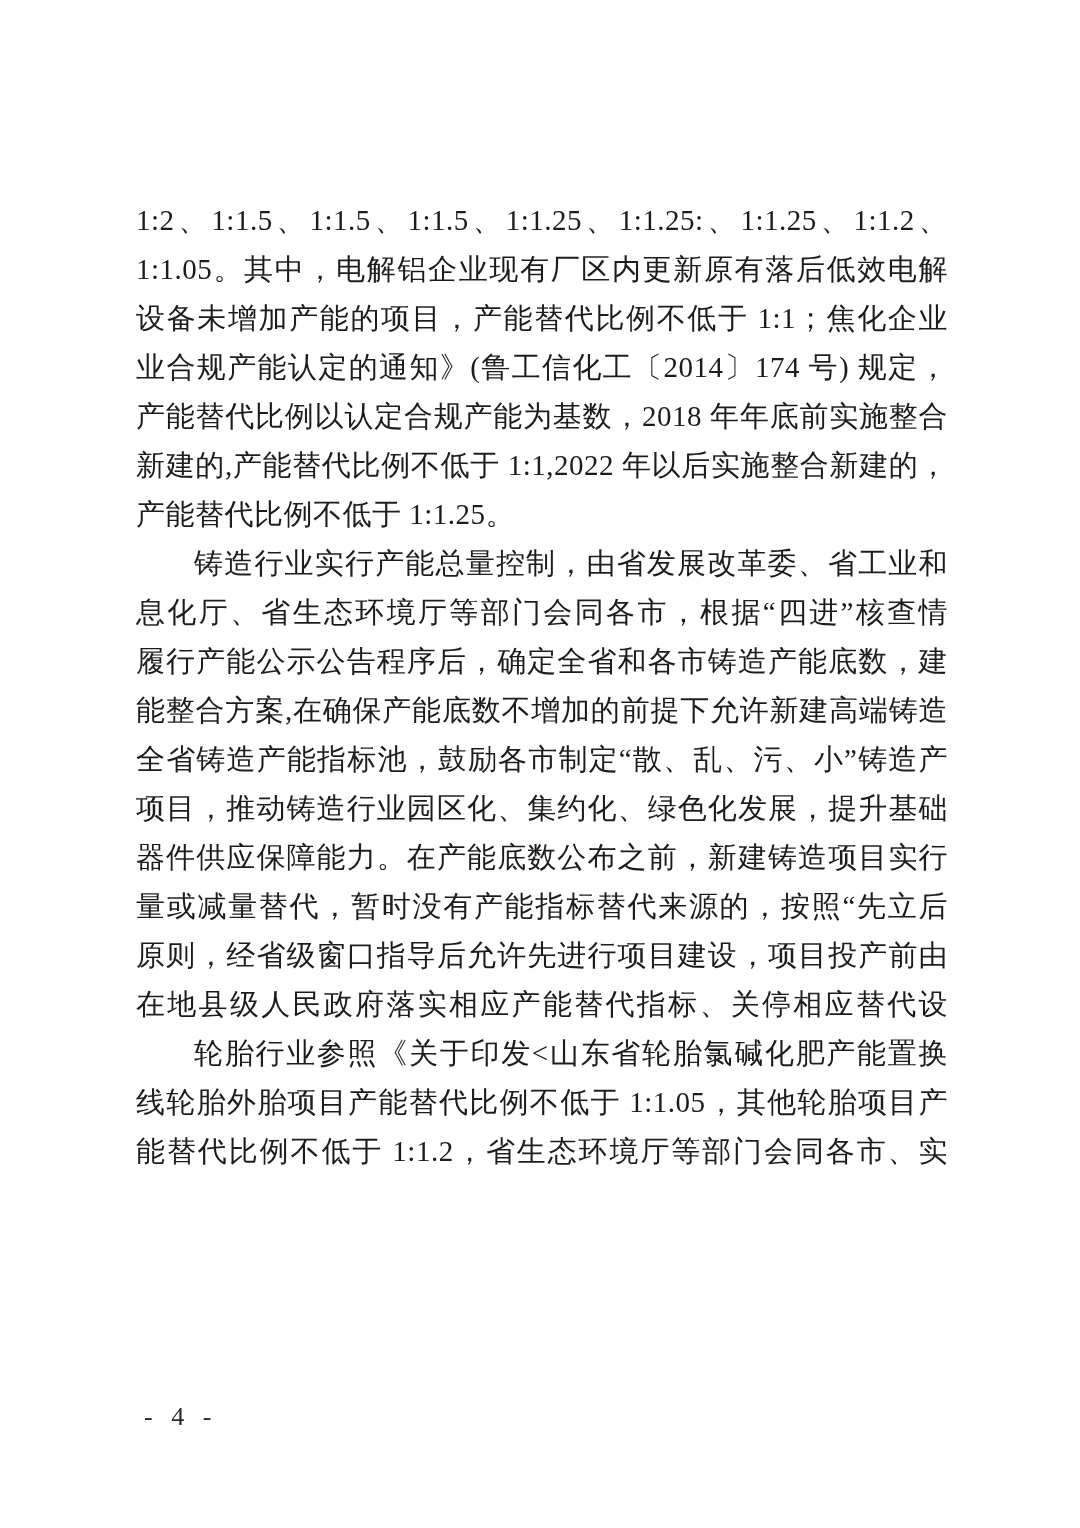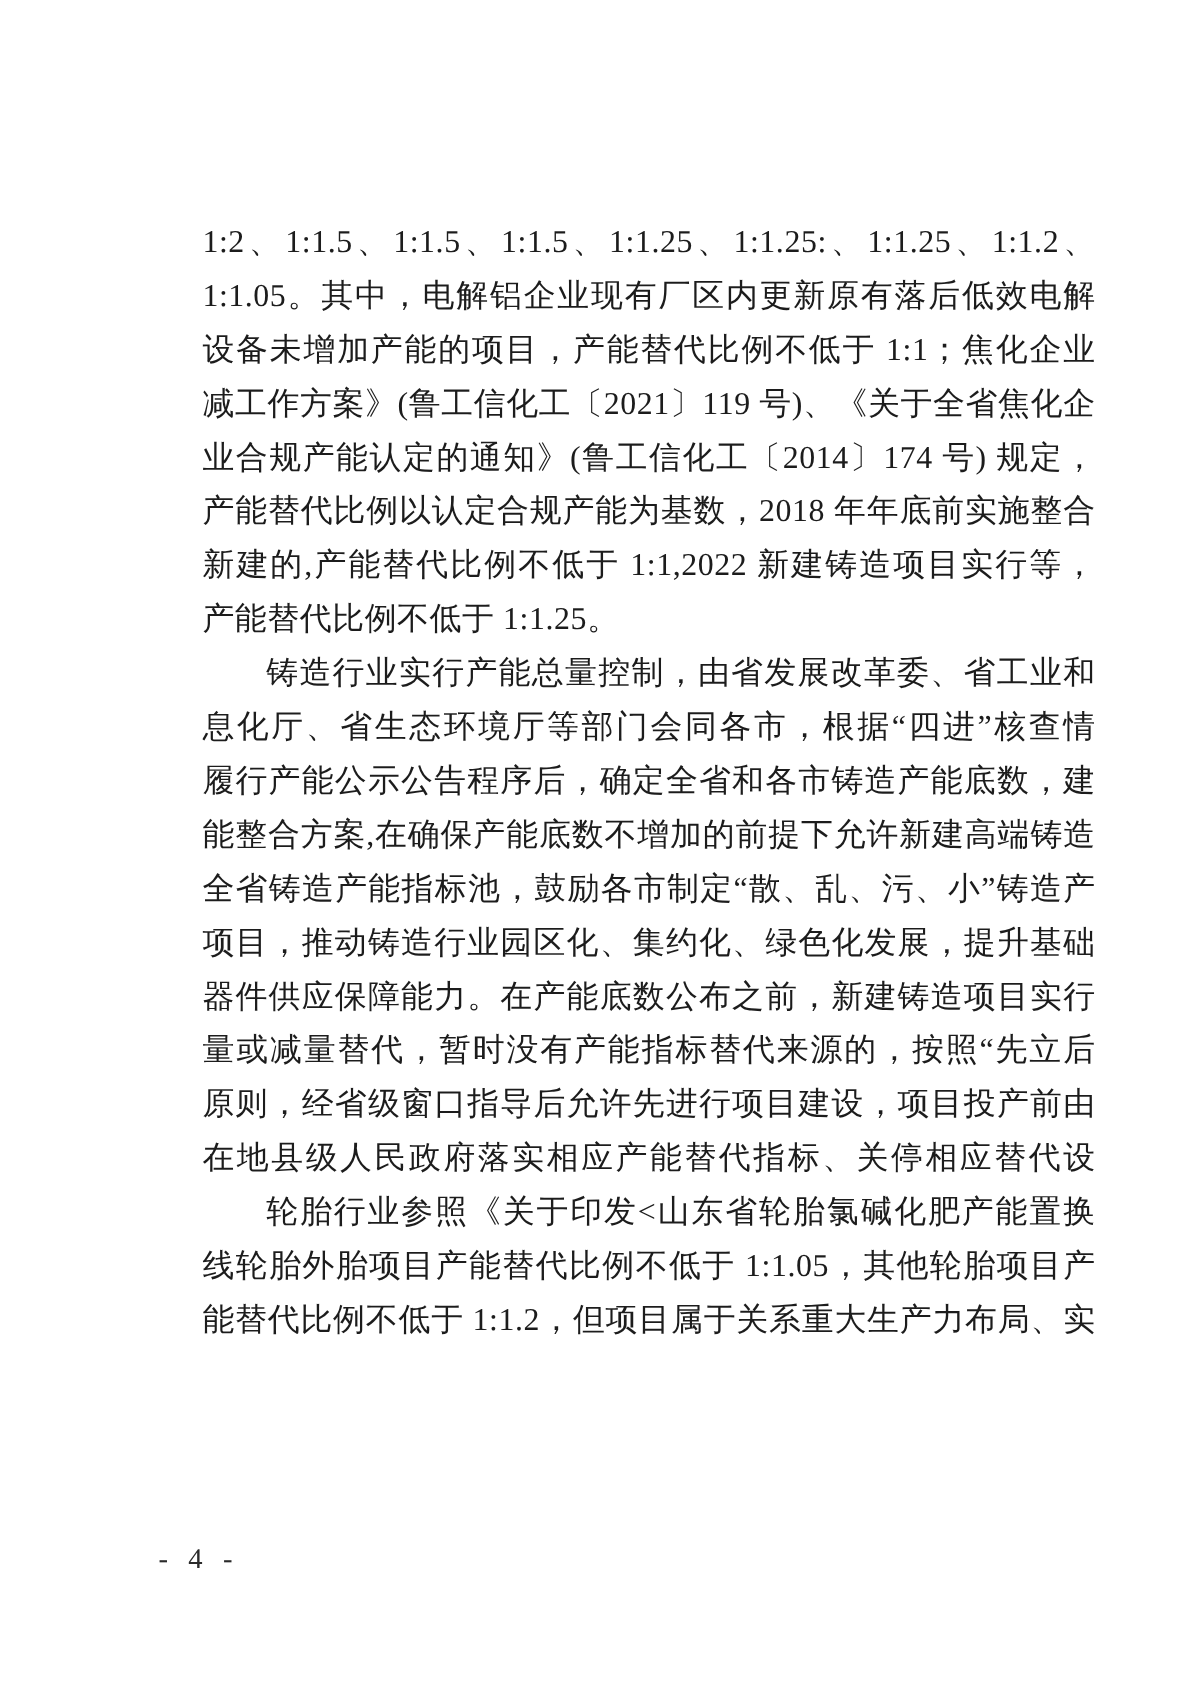--- a/index.html
+++ b/index.html
@@ -17,21 +17,20 @@
     color: #1c1c1c;
   }
   .content {
     position: absolute;
     left: 136px;
     top: 196px;
     width: 812px;
     font-size: 29px;
     line-height: 49px;
     letter-spacing: 0.5px;
-    margin-left: 48px;
   }
   .line {
     text-align: justify;
     text-align-last: justify;
     white-space: normal;
     height: 49px;
     overflow: hidden;
   }
   .line.end {
     text-align-last: left;
@@ -51,42 +50,41 @@
 </head>
 <body>
 
 <div class="page">
   <div class="content">
 
     <div>
       <div class="line">1:2、1:1.5、1:1.5、1:1.5、1:1.25、1:1.25:、1:1.25、1:1.2、</div>
       <div class="line">1:1.05。其中，电解铝企业现有厂区内更新原有落后低效电解槽</div>
       <div class="line">设备未增加产能的项目，产能替代比例不低于 1:1；焦化企业实</div>
-      <div class="line">减工作方案》(鲁工信化工〔2021〕119 号)、《关于全省焦化企</div>
       <div class="line">业合规产能认定的通知》(鲁工信化工〔2014〕174 号) 规定，</div>
       <div class="line">产能替代比例以认定合规产能为基数，2018 年年底前实施整合</div>
-      <div class="line">新建的,产能替代比例不低于 1:1,2022 新建铸造项目实行等，</div>
+      <div class="line">新建的,产能替代比例不低于 1:1,2022 年以后实施整合新建的，</div>
       <div class="line end">产能替代比例不低于 1:1.25。</div>
     </div>
 
     <div>
       <div class="line indent">铸造行业实行产能总量控制，由省发展改革委、省工业和信</div>
       <div class="line">息化厅、省生态环境厅等部门会同各市，根据“四进”核查情况，</div>
       <div class="line">履行产能公示公告程序后，确定全省和各市铸造产能底数，建立</div>
       <div class="line">能整合方案,在确保产能底数不增加的前提下允许新建高端铸造</div>
       <div class="line">全省铸造产能指标池，鼓励各市制定“散、乱、污、小”铸造产</div>
       <div class="line">项目，推动铸造行业园区化、集约化、绿色化发展，提升基础元</div>
       <div class="line">器件供应保障能力。在产能底数公布之前，新建铸造项目实行等</div>
       <div class="line">量或减量替代，暂时没有产能指标替代来源的，按照“先立后破”</div>
       <div class="line">原则，经省级窗口指导后允许先进行项目建设，项目投产前由所</div>
       <div class="line">在地县级人民政府落实相应产能替代指标、关停相应替代设备。</div>
     </div>
 
     <div>
       <div class="line indent">轮胎行业参照《关于印发&lt;山东省轮胎氯碱化肥产能置换实</div>
       <div class="line">线轮胎外胎项目产能替代比例不低于 1:1.05，其他轮胎项目产</div>
-      <div class="line">能替代比例不低于 1:1.2，但项目属于关系重大生产力布局、实</div>
+      <div class="line">能替代比例不低于 1:1.2，省生态环境厅等部门会同各市、实</div>
     </div>
 
   </div>
 
   <div class="footer">- 4 -</div>
 </div>
 
 </body></html>

